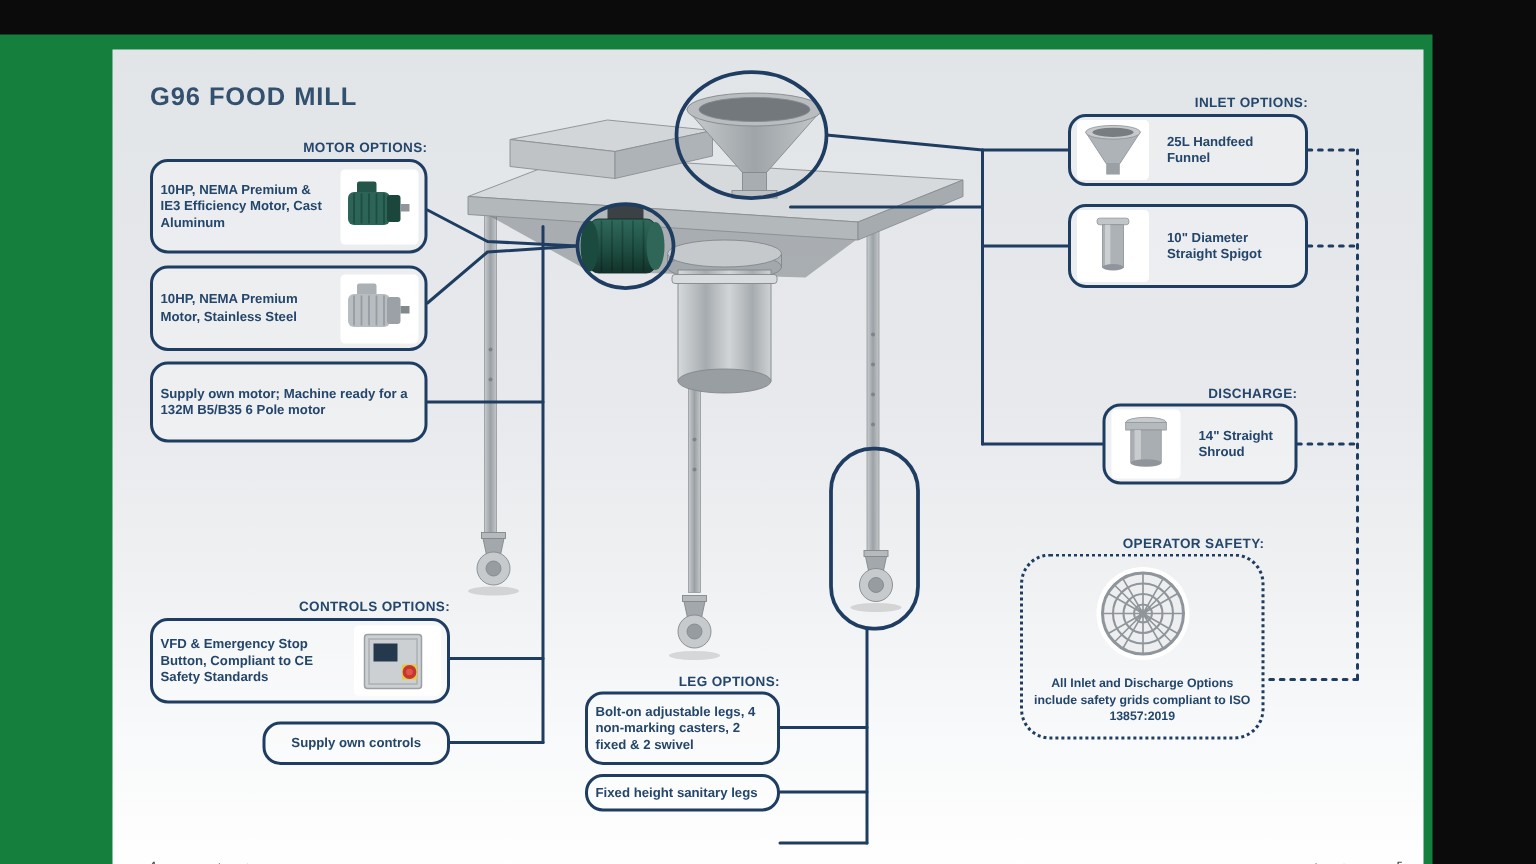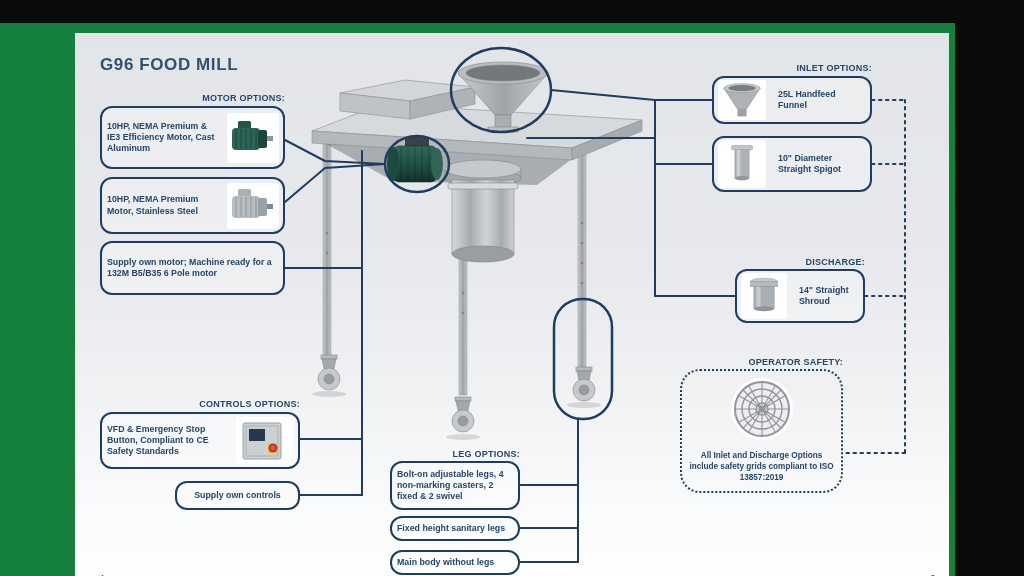--- a/index.html
+++ b/index.html
@@ -258,23 +258,20 @@
     </div>
 
     <div class="sec-header" style="left:315px;top:416px;width:130px">LEG OPTIONS:</div>
 
     <div class="callout" style="left:315px;top:428px;width:130px;height:49px">
       <div class="txt">Bolt-on adjustable legs, 4 non-marking casters, 2 fixed &amp; 2 swivel</div>
     </div>
     <div class="callout" style="left:315px;top:483px;width:130px;height:25px">
       <div class="txt">Fixed height sanitary legs</div>
     </div>
-    <div class="callout" style="left:315px;top:517px;width:130px;height:25px">
-      <div class="txt">Main body without legs</div>
-    </div>
 
     <div class="sec-header" style="left:637px;top:30px;width:160px">INLET OPTIONS:</div>
 
     <div class="callout" style="left:637px;top:43px;width:160px;height:48px">
       <div class="thumb" style="width:48px;height:40px">
         <svg width="48" height="40" viewBox="0 0 52 44">
           <path d="M6,9 L46,9 L31,32 L21,32 Z" fill="#aeb3b7" stroke="#8d9296" stroke-width=".6"></path>
           <ellipse cx="26" cy="9" rx="20" ry="5" fill="#c6cacd" stroke="#8d9296" stroke-width=".6"></ellipse>
           <ellipse cx="26" cy="9" rx="15" ry="3.4" fill="#787d81"></ellipse>
           <rect x="21" y="32" width="10" height="8" fill="#9aa0a4"></rect>

